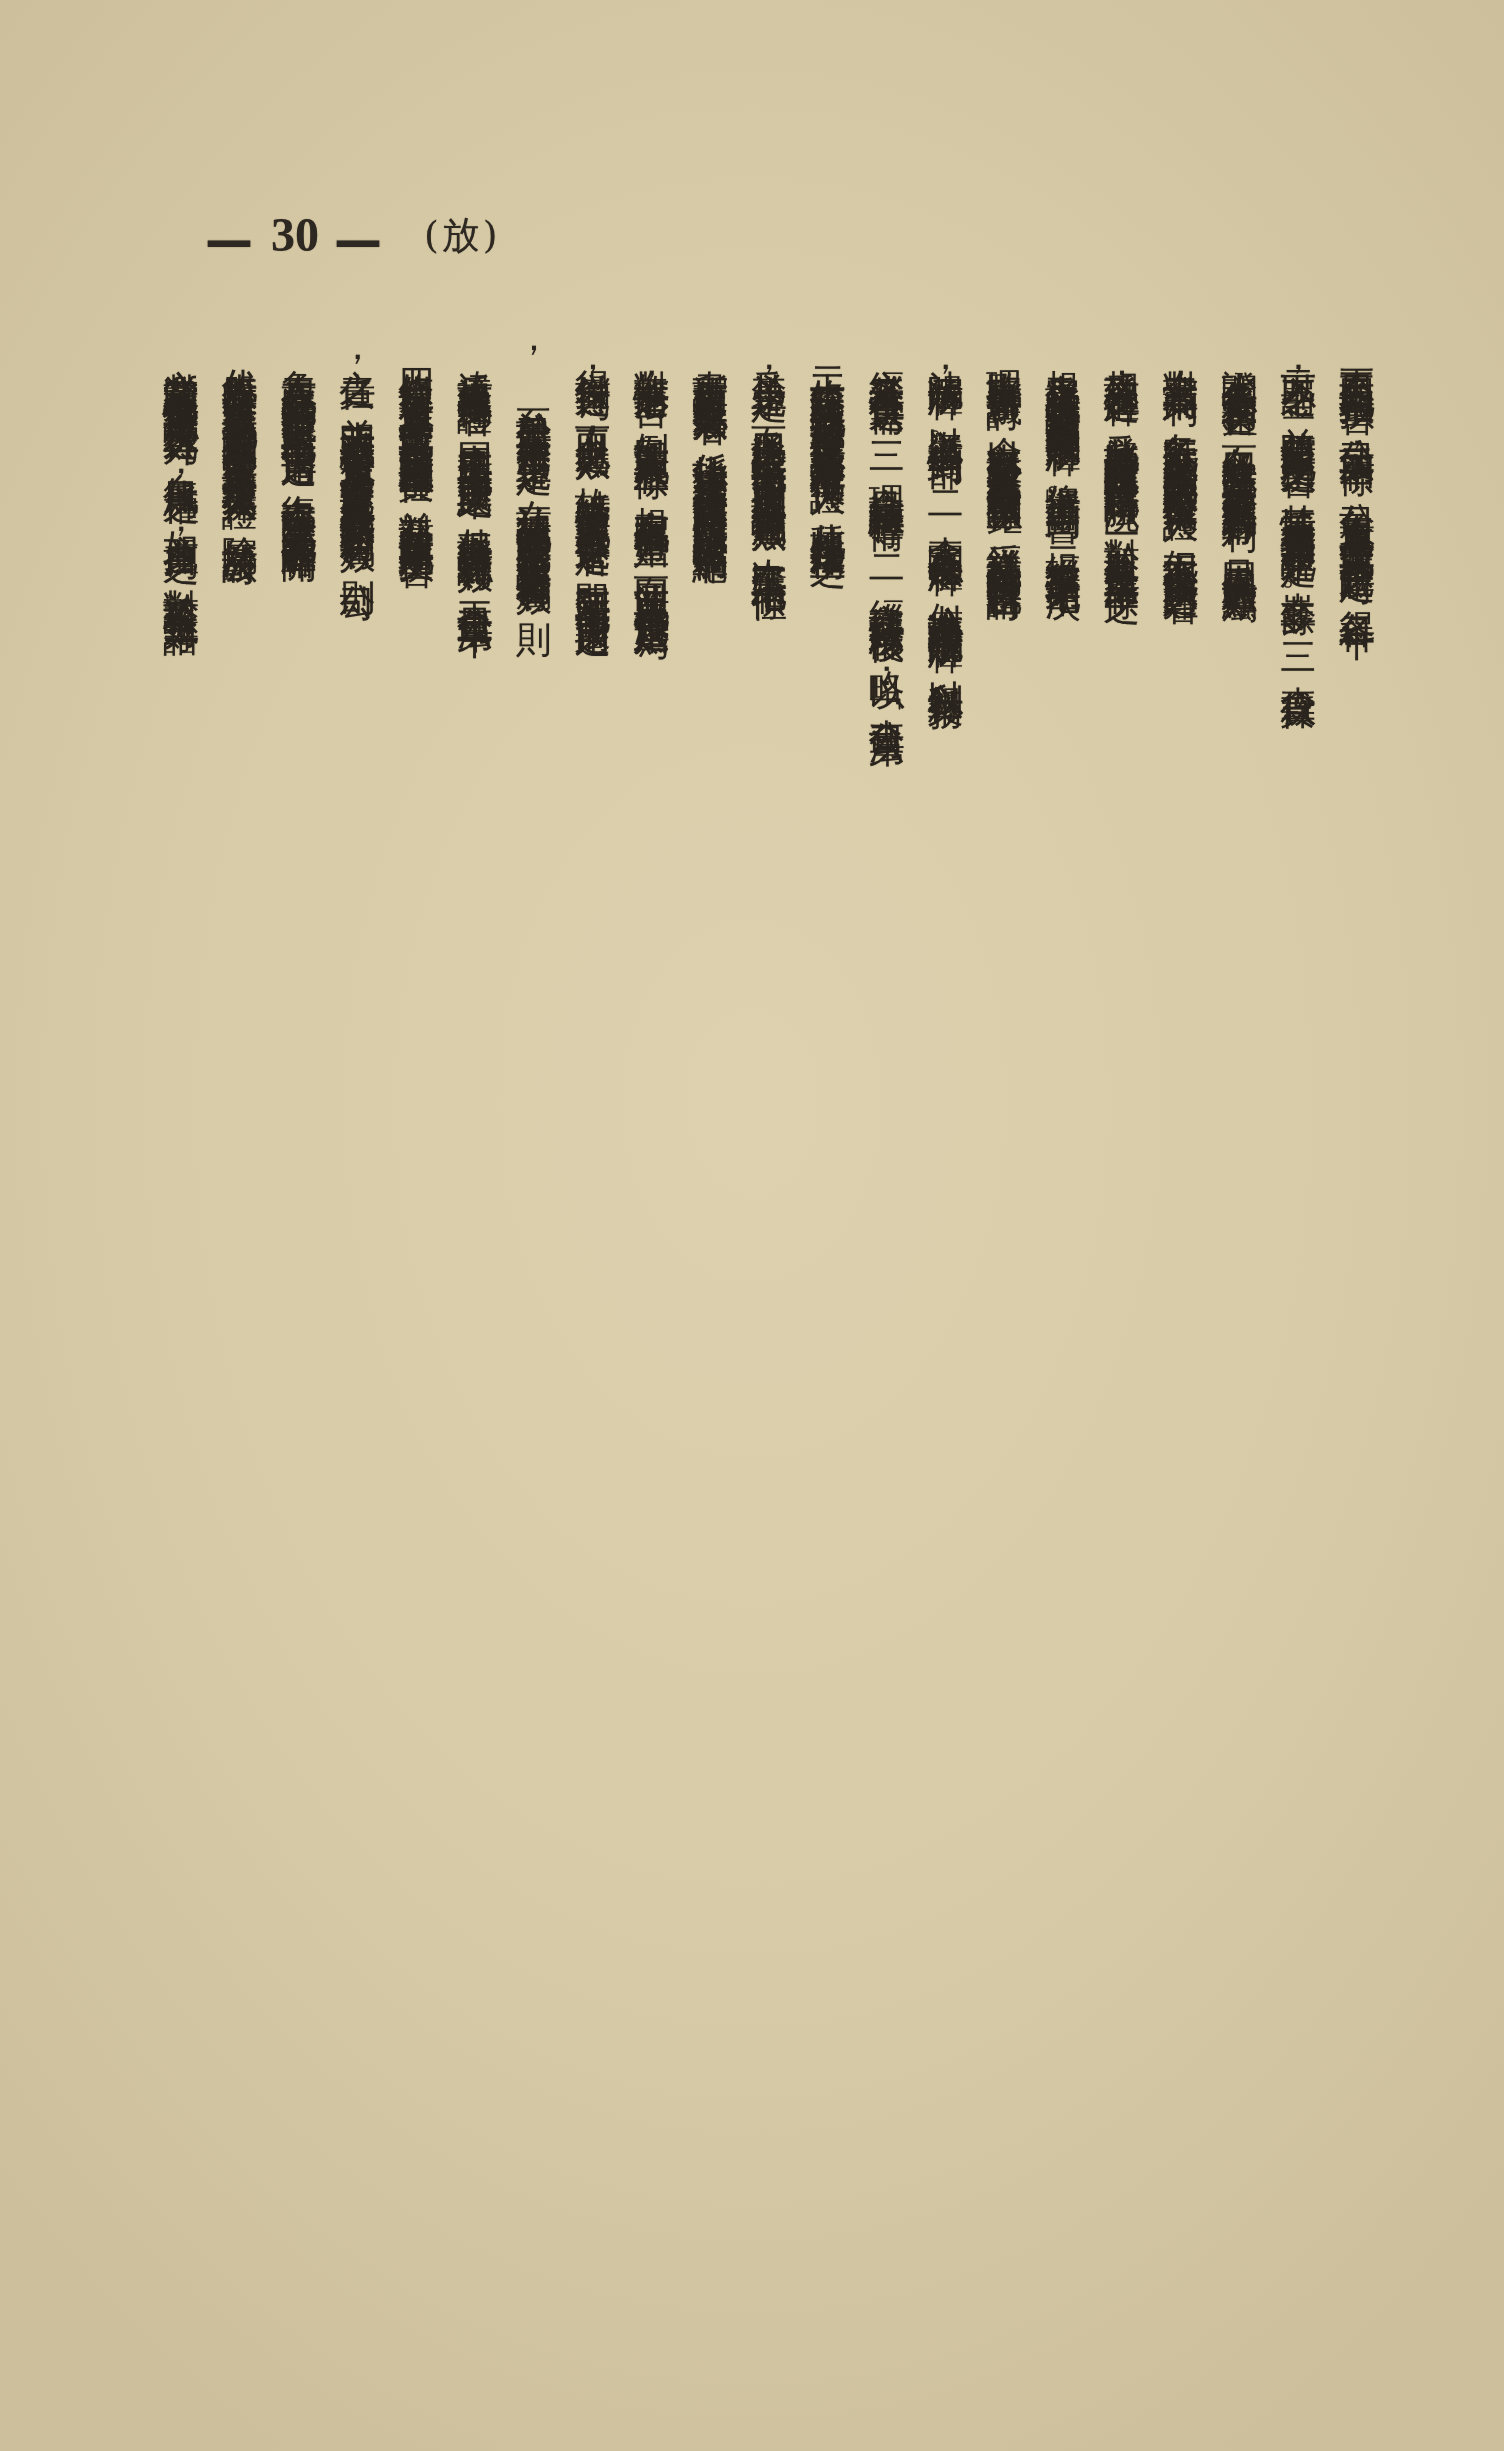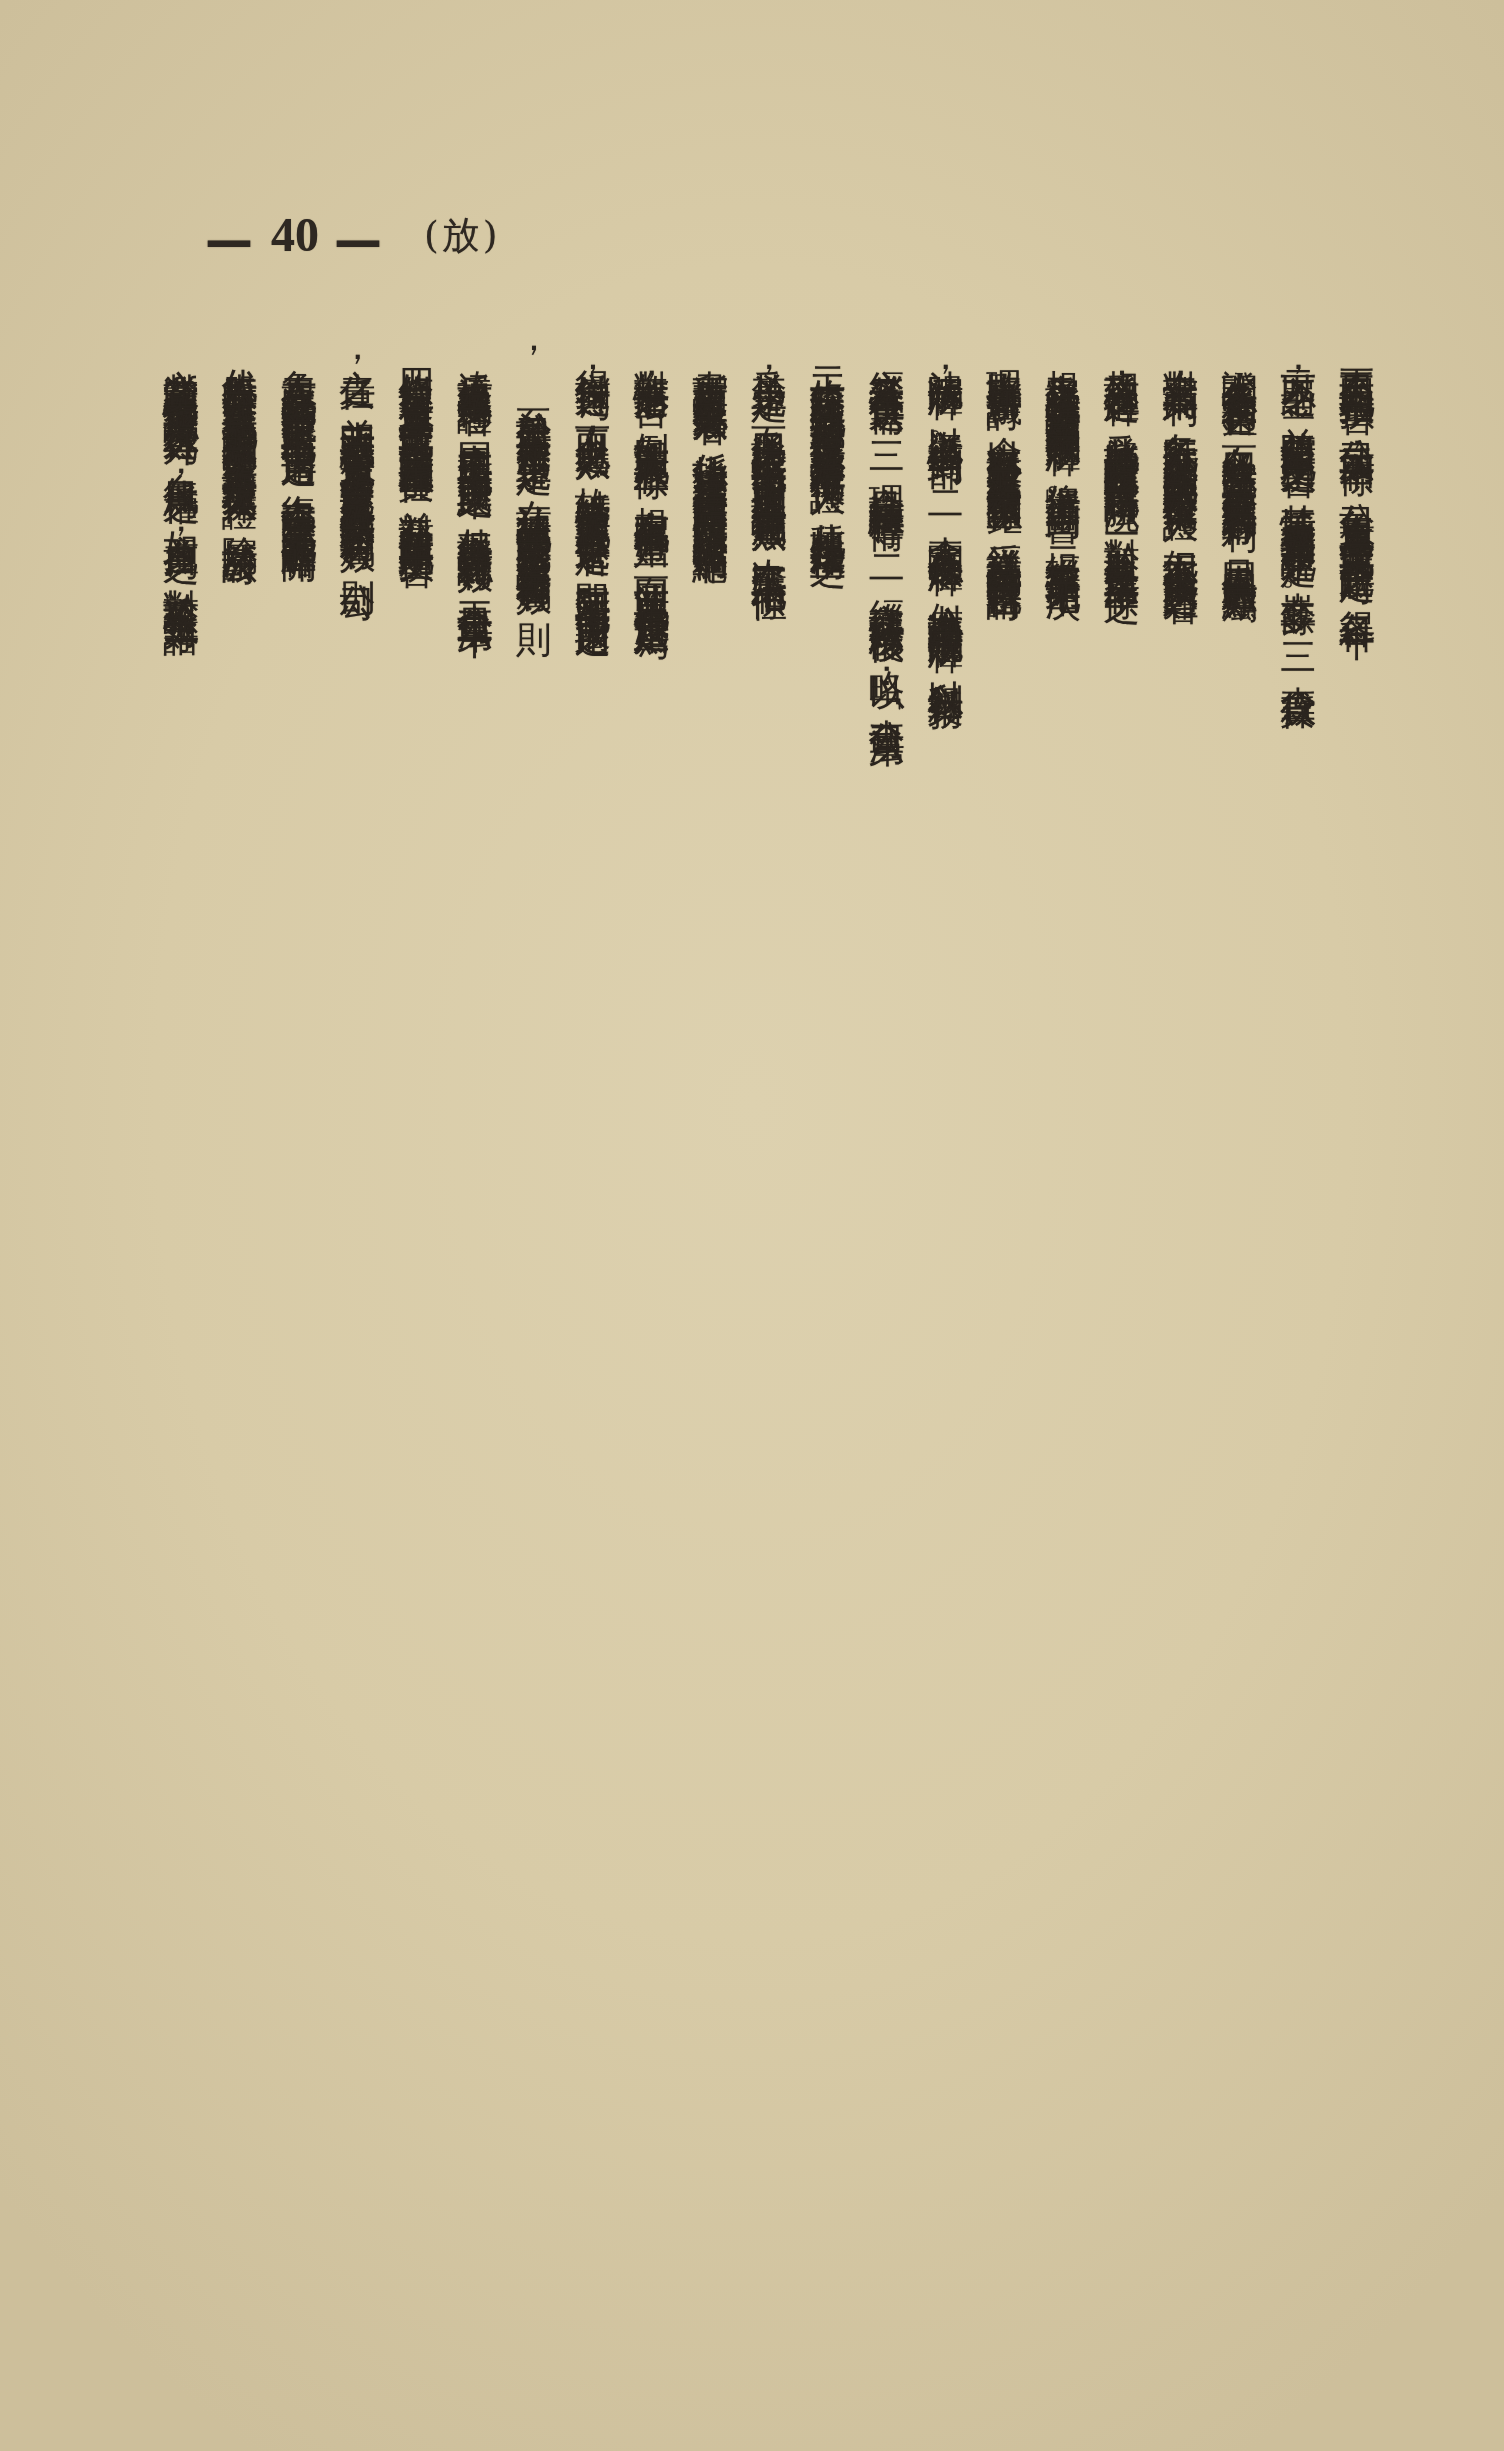--- a/index.html
+++ b/index.html
@@ -68,21 +68,21 @@
     color: #2a241e;
     text-shadow: 0 0 1px rgba(40, 30, 20, 0.45);
   }
 </style>
 </head>
 <body>
 
 <div class="page">
 
   <span class="hdr hdr-dash" style="left:208px;">—</span>
-  <span class="hdr hdr-num" style="left:271px;">40</span>
+  <span class="hdr hdr-num" style="left:271px;">30</span>
   <span class="hdr hdr-dash" style="left:337px;">—</span>
   <span class="hdr hdr-sec" style="left:424px;">(放)</span>
 
   <div class="cols">
     <div class="col">更不至因此而招致損害，公司法第二十四條，公司負責人違反第二十二條或第二十三條之規定時，得各科二千</div>
     <div class="col">元以下之罰金，並賠償公司因此所受之損害，其情節重大者並得撤銷其登記之規定，豈非多餘。三、查貸款保</div>
     <div class="col">證人關係各行業務利害甚鉅，而各級法院對公司法第二十三條之見解顯屬對各行不利，且因覓保之困難亦顯屬</div>
     <div class="col">對全體工商業不利，各行既不能不顧各級法院之判決暫時不接受公司爲保證人，但亦不能不爲借款人之困難着</div>
     <div class="col">想覓致合理之解釋，爲此擬請貴會呈請財政部轉呈行政院咨請司法院，對於一般公司違反公司法第二十三條之</div>
     <div class="col">規定爲保證人時其保證責任究屬有效抑屬無效賜予解釋，俾資遵循」等由到會。二提經本會第二屆第七十四次</div>

